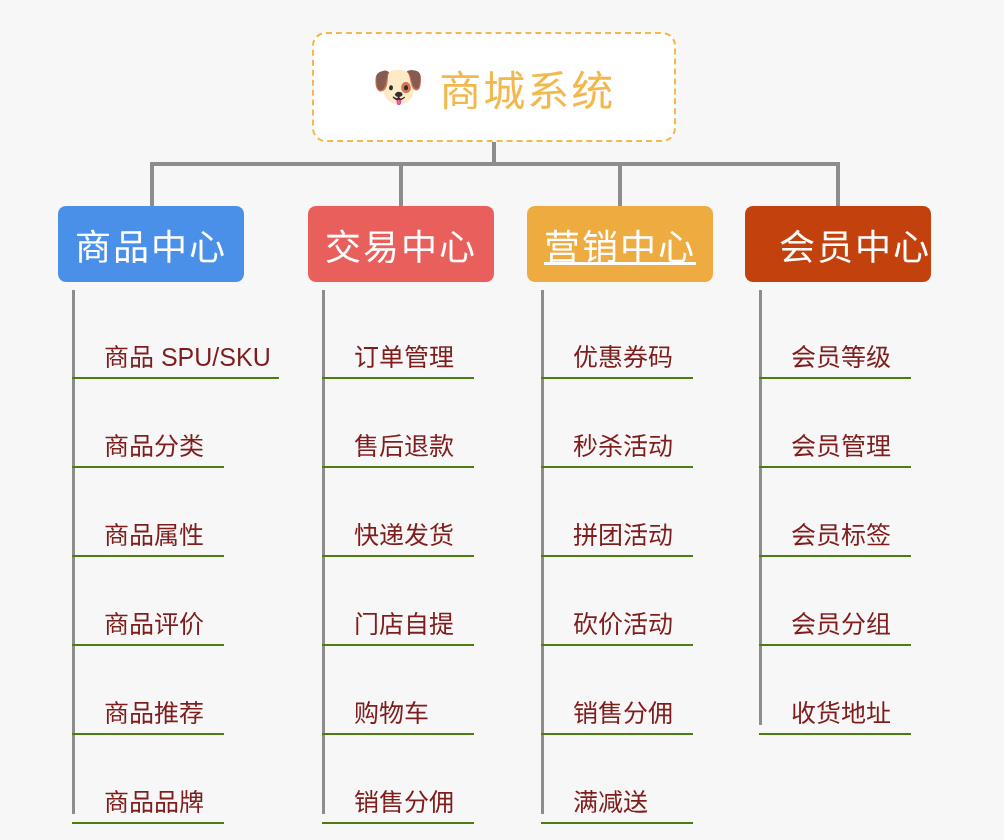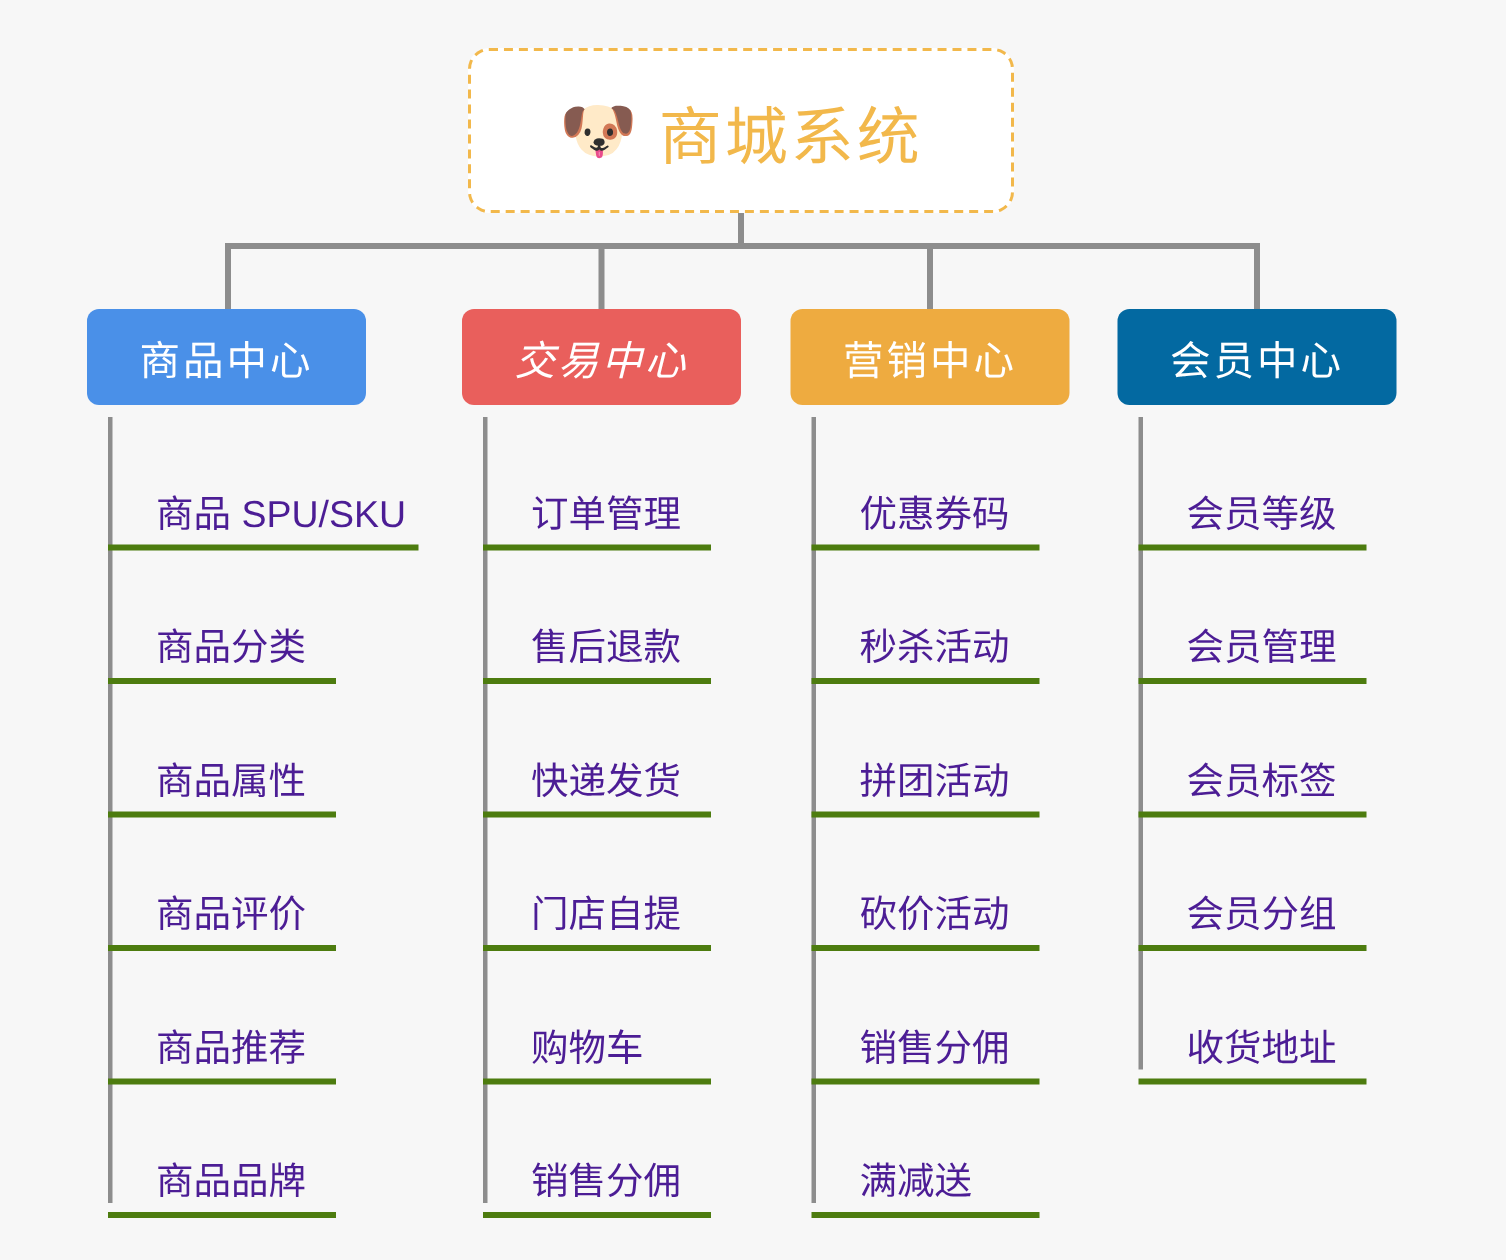--- a/index.html
+++ b/index.html
@@ -90,33 +90,33 @@
   .column {
     position: absolute;
     top: 0;
   }
   .col-0 { left: 58px;  width: 246px; }
   .col-1 { left: 308px; width: 216px; }
   .col-2 { left: 527px; width: 216px; }
   .col-3 { left: 745px; width: 216px; }
 
   .cat-box {
-    height: 64px;
+    height: 76px;
     border-radius: 8px;
     display: flex;
     align-items: center;
     justify-content: center;
     color: #ffffff;
-    font-size: 27px;
+    font-size: 36px;
     letter-spacing: 2px;
     box-sizing: border-box;
   }
   .col-0 .cat-box { width: 186px; }
-  .col-1 .cat-box { width: 186px; font-style: italic; }
-  .col-2 .cat-box { width: 186px; }
+  .col-1 .cat-box { width: 186px; }
+  .col-2 .cat-box { width: 186px; text-decoration: underline; }
   .col-3 .cat-box { width: 186px; }
 
   
   .leaf-list {
     position: relative;
     margin-top: 8px;
     margin-left: 14px;
     padding-left: 0;
     list-style: none;
   }
@@ -131,24 +131,24 @@
   }
   .leaf-item {
     position: relative;
     height: 89px;
     display: flex;
     align-items: flex-end;
     box-sizing: border-box;
   }
   .leaf-label {
     font-size: 25px;
-    color: #4c1d95;
+    color: #7f1d1d;
     white-space: nowrap;
     padding: 0 8px 6px 32px;
-    border-bottom: 4px solid #4d7c0f;
+    border-bottom: 2px solid #4d7c0f;
     line-height: 1.1;
     box-sizing: border-box;
     min-width: 152px;
   }
 </style>
 </head>
 <body style="background: rgb(247, 247, 247);">
 
 <div id="mindmap">
 
@@ -238,21 +238,21 @@
         <li class="leaf-item">
             <span class="leaf-label">销售分佣</span>
           </li>
         <li class="leaf-item">
             <span class="leaf-label">满减送</span>
           </li>
       </ul>
     </div>
 
     <div class="column col-3">
-      <div class="cat-box" style="background: #0369a1;">
+      <div class="cat-box" style="background: #c2410c; justify-content: flex-end;">
         <span>会员中心</span>
       </div>
       <ul class="leaf-list">
         <li class="leaf-item">
             <span class="leaf-label">会员等级</span>
           </li>
         <li class="leaf-item">
             <span class="leaf-label">会员管理</span>
           </li>
         <li class="leaf-item">

